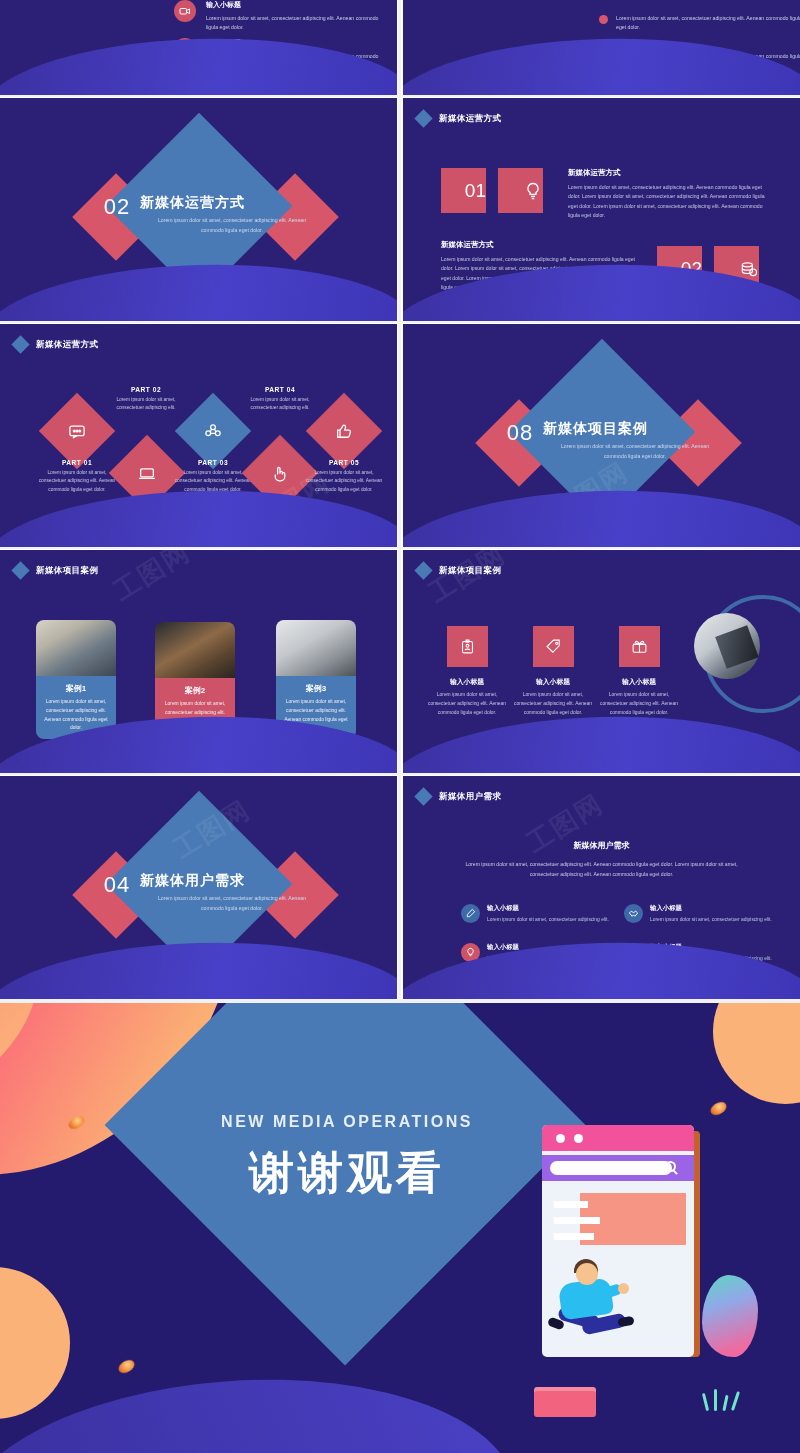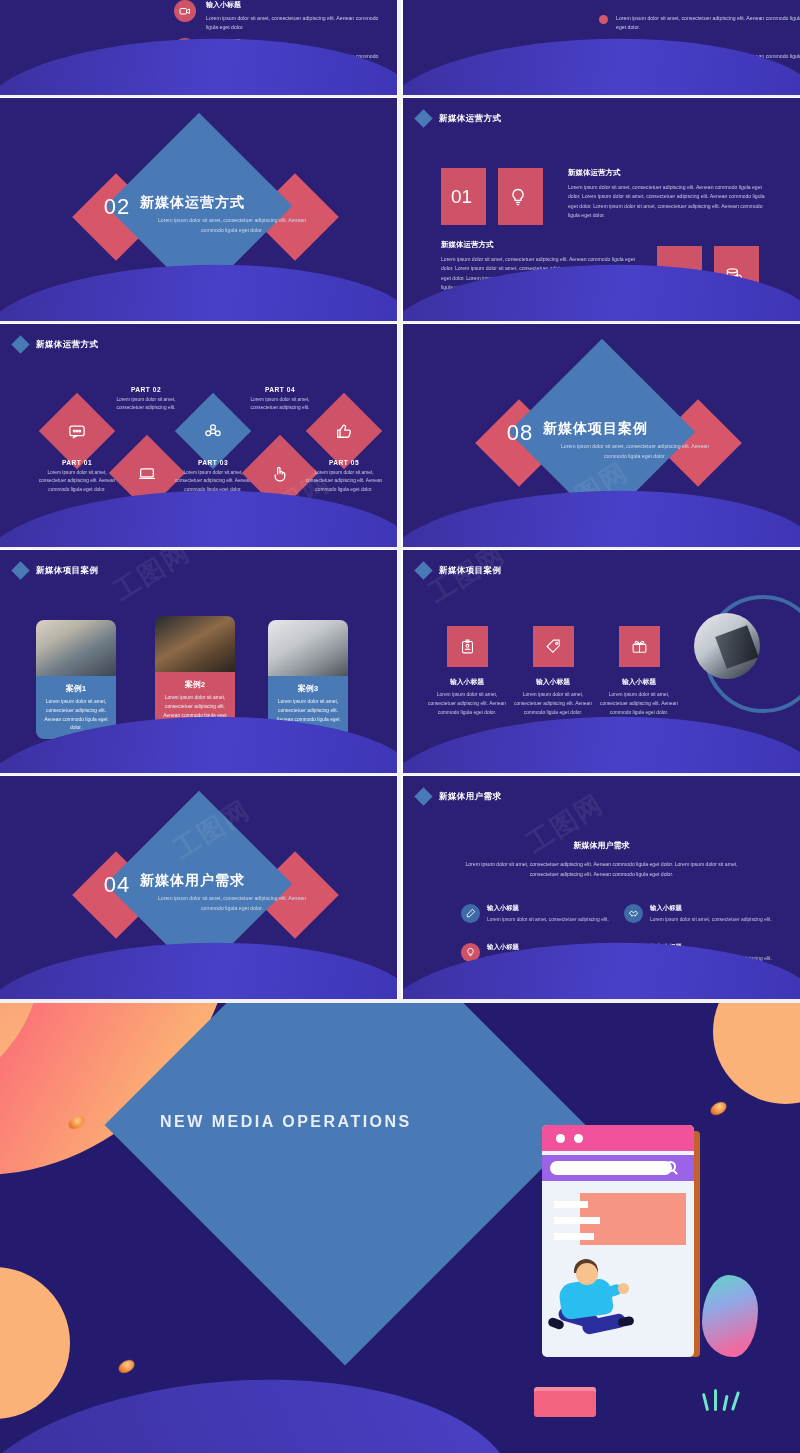--- a/index.html
+++ b/index.html
@@ -58,22 +58,22 @@
     display:flex; align-items:center; justify-content:center; flex:none;
   }
   .p-t { color:#fff; font-size:7px; font-weight:bold; margin-bottom:4px; }
   .p-b { color:#c6cfe6; font-size:5.2px; line-height:1.75; width:180px; }
   .bullet-row { position:absolute; display:flex; gap:8px; align-items:flex-start; }
   .dot { width:9px; height:9px; border-radius:50%; background:#d8566a; flex:none; margin-top:1px; }
   .bullet-tx { color:#c6cfe6; font-size:5.2px; line-height:1.8; width:192px; }
 
   
   .sq {
-    position:absolute; width:45px; height:57px; background:#cf5368;
-    display:flex; align-items:center; justify-content:flex-start;padding-left:10px;
+    position:absolute; width:45px; height:45px; background:#cf5368;
+    display:flex; align-items:center; justify-content:flex-end;padding-left:10px;
   }
   .sq-num { color:#fff; font-size:19px; font-weight:300; }
   .blk-title { position:absolute; color:#fff; font-size:7.5px; font-weight:bold; }
   .blk-body { position:absolute; color:#c2cbe3; font-size:5.1px; line-height:1.85; }
 
   
   .pdia { position:absolute; width:54px; height:54px; transform:rotate(45deg);
           display:flex; align-items:center; justify-content:center; background:#cf5368; }
   .pdia.blue { background:#4a7ab5; }
   .pdia > * { transform:rotate(-45deg); }
@@ -153,21 +153,21 @@
     background:linear-gradient(70deg,#3a2f9c,#4a41c6);
     border-radius:50% 50% 0 0 / 100% 100% 0 0; transform:rotate(-4deg);
   }
   .spark { position:absolute; width:17px; height:11px; border-radius:50%;
            background:radial-gradient(circle at 60% 40%,#ffd089,#f08a3a 55%,#d4571f 100%);
            transform:rotate(-30deg); filter:blur(.6px); }
   .fdia {
     position:absolute; left:175px; top:-48px; width:340px; height:340px;
     background:#4a7ab5; transform:rotate(45deg);
   }
-  .ftext { position:absolute; left:160px; top:110px; width:340px; }
+  .ftext { position:absolute; left:177px; top:110px; width:340px; text-align:center; }
   .f-en { color:#e8eef6; font-size:16px; letter-spacing:2.5px; font-weight:bold; }
   .f-cn { color:#fff; font-size:45px; font-weight:bold; letter-spacing:4px; margin:12px 0 10px; }
   .f-sub { color:#eef2f8; font-size:12.5px; letter-spacing:4.5px; }
   .f-rep { position:absolute; left:175px; top:318px; width:340px; text-align:center;
            color:#fff; font-size:14px; letter-spacing:2px; }
 
   
   .ill { position:absolute; left:520px; top:100px; width:250px; height:320px; }
   .brw { position:absolute; left:22px; top:22px; width:152px; height:232px;
          background:#eef3fa; border-radius:5px; }
@@ -413,28 +413,28 @@
       <span class="shead-title">新媒体项目案例</span>
     </div>
 
     <div class="card blue" style="left:36px;top:70px;">
       <div class="card-img" style="background:linear-gradient(150deg,#d9d2c6 0%,#b6b2a6 30%,#6f7b86 60%,#3d4652 100%);"></div>
       <div class="card-body">
         <div class="card-t">案例1</div>
         <div class="card-b">Lorem ipsum dolor sit amet, consectetuer adipiscing elit. Aenean commodo ligula eget dolor.</div>
       </div>
     </div>
-    <div class="card red" style="left:155px;top:66px;">
+    <div class="card red" style="left:155px;top:72px;">
       <div class="card-img" style="background:linear-gradient(150deg,#262a30 0%,#8d6a48 45%,#5d4630 70%,#2b2420 100%);"></div>
       <div class="card-body">
         <div class="card-t">案例2</div>
         <div class="card-b">Lorem ipsum dolor sit amet, consectetuer adipiscing elit. Aenean commodo ligula eget dolor.</div>
       </div>
     </div>
-    <div class="card blue" style="left:268px;top:70px;">
+    <div class="card blue" style="left:276px;top:70px;">
       <div class="card-img" style="background:linear-gradient(150deg,#e6e8ea 0%,#c3c7cb 40%,#8d9298 70%,#4c5258 100%);"></div>
       <div class="card-body">
         <div class="card-t">案例3</div>
         <div class="card-b">Lorem ipsum dolor sit amet, consectetuer adipiscing elit. Aenean commodo ligula eget dolor.</div>
       </div>
     </div>
     <div class="wm" style="left:110px;top:4px;">工图网</div>
     <div class="wave2"></div>
       <div class="wave"></div>
   </div>
@@ -577,20 +577,21 @@
 
   <div class="spark" style="left:68px;top:114px;"></div>
   <div class="spark" style="left:710px;top:100px;"></div>
   <div class="spark" style="left:468px;top:80px;"></div>
   <div class="spark" style="left:118px;top:358px;"></div>
 
   <div class="fdia"></div>
 
   <div class="ftext">
     <div class="f-en">NEW MEDIA OPERATIONS</div>
+    <div class="f-cn">谢谢观看</div>
   </div>
 
   <div class="ill">
     <div class="brw-shadow"></div>
     <div class="brw">
       <div class="brw-bar">
         <span class="brw-dot" style="left:14px;"></span>
         <span class="brw-dot" style="left:32px;"></span>
       </div>
       <div class="brw-search">

